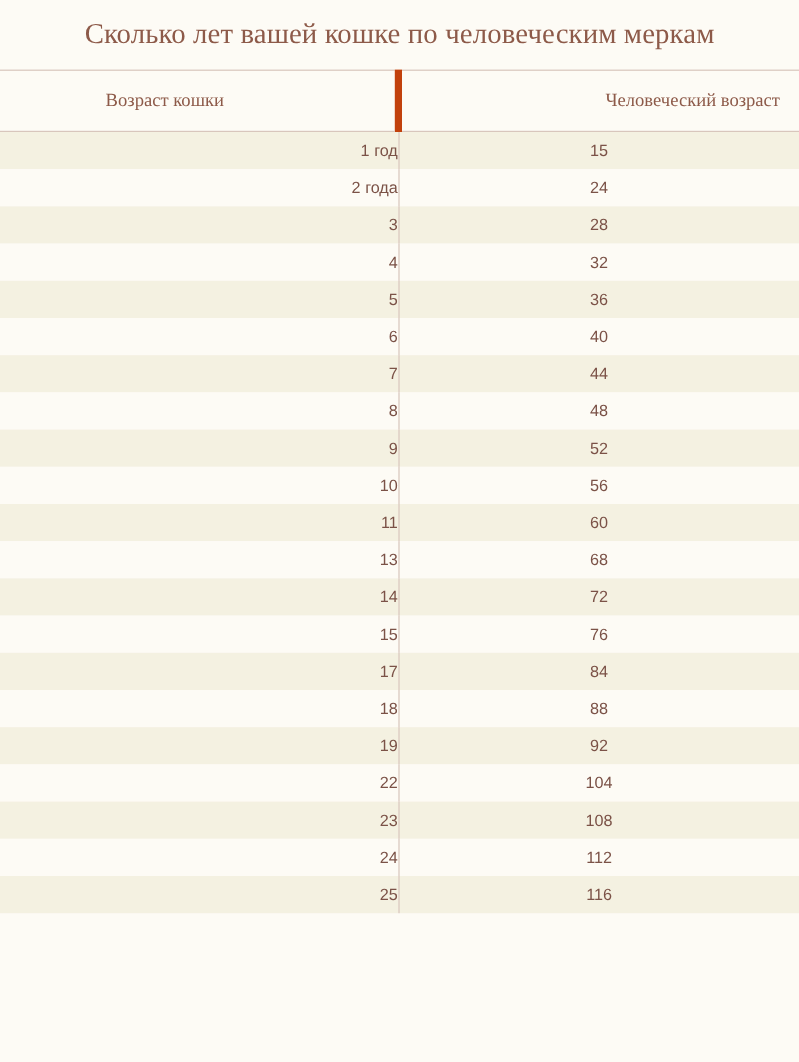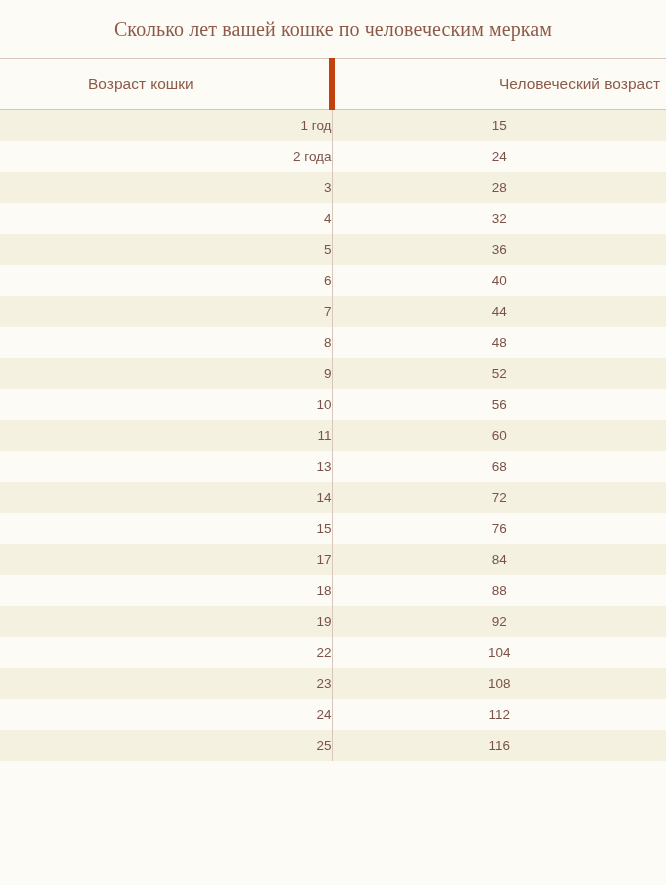--- a/index.html
+++ b/index.html
@@ -27,45 +27,45 @@
   .title-block {
     height: 58px;
     display: flex;
     align-items: center;
     justify-content: center;
     background: #fdfbf5;
     box-sizing: border-box;
   }
   .title-text {
     font-family: "Liberation Serif", serif;
-    font-size: 20px;
+    font-size: 24px;
     color: #8d5a49;
     letter-spacing: 0.1px;
     white-space: nowrap;
   }
 
   
   .cat-table {
     width: 666px;
     border-collapse: collapse;
     table-layout: fixed;
   }
   .cat-table col.col-cat   { width: 332px; }
   .cat-table col.col-human { width: 334px; }
 
   
   thead tr {
     background: #fdfbf5;
   }
   thead th {
     height: 51px;
-    padding: 6px;
+    padding: 16px;
     margin: 0;
     font-weight: normal;
-    font-family: Liberation Sans, sans-serif;
+    font-family: Liberation Serif, serif;
     font-size: 15.5px;
     color: #8d5a49;
     border-top: 1px solid #d8c6bc;
     vertical-align: middle;
     box-sizing: border-box;
   }
   th.th-cat {
     text-align: left;
     padding-left: 88px;
   }

